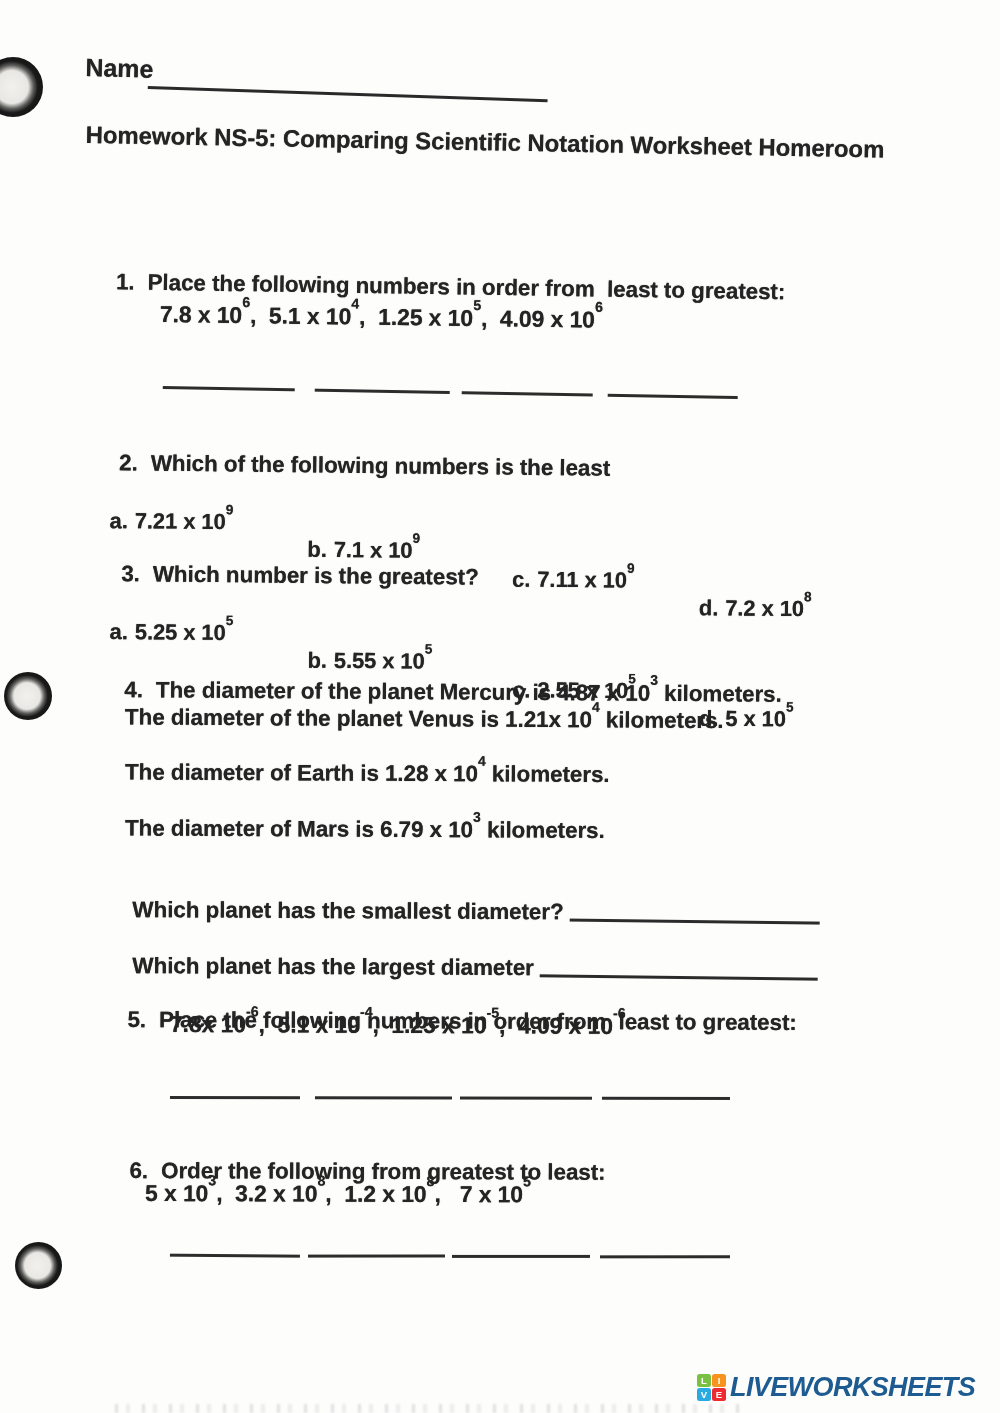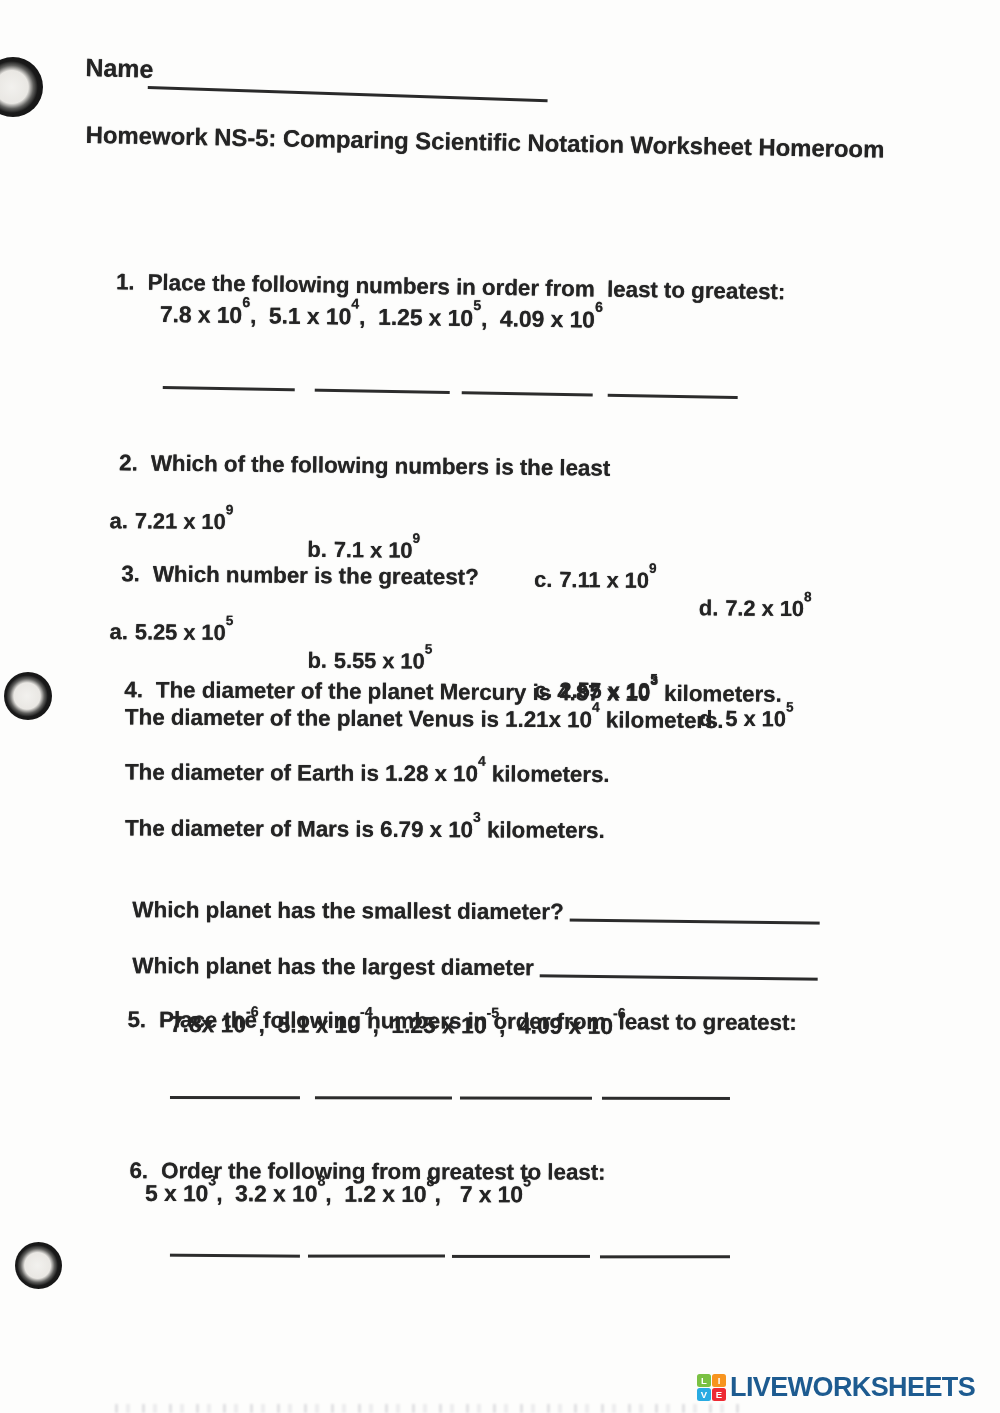--- a/index.html
+++ b/index.html
@@ -41,21 +41,21 @@
   #q6-values{left:145px;top:1179px;transform:rotate(.2deg);}
 
   
   .optrow{left:0;top:0;width:100%;height:30px;font-size:22px;}
   .optrow .opt{position:absolute;white-space:pre;}
   .opt .opt-label{margin-right:7px;}
   #q2-opts{top:479px;transform:rotate(.5deg);transform-origin:95px 0;}
   #q3-opts{top:590px;transform:rotate(.45deg);transform-origin:95px 0;}
   .optrow .opt:nth-child(1){left:110px;}
   .optrow .opt:nth-child(2){left:300px;margin-left:8px;}
-  .optrow .opt:nth-child(3){left:535px;}
+  .optrow .opt:nth-child(3){left:513px;}
   .optrow .opt:nth-child(4){left:700px;}
 
   
   .blankrow{left:0;width:100%;height:16px;}
   .blankrow .blank{position:absolute;height:12px;border-bottom:3.2px solid #2c2c2c;
     filter:blur(0.35px);border-radius:0 0 50%/6px 50%/6px;}
   #q1-blanks{top:374px;transform:rotate(1deg);transform-origin:163px 0;}
   #q1-blanks .blank:nth-child(1){left:163px;width:132px;}
   #q1-blanks .blank:nth-child(2){left:315px;width:135px;}
   #q1-blanks .blank:nth-child(3){left:462px;width:131px;}
@@ -183,16 +183,16 @@
 
   <div class="abs" id="bottom-artifact"></div>
 
   <div class="abs" id="logo">
     <span class="logo-grid">
       <span class="logo-tile" style="background: rgb(122, 193, 67);">L</span>
       <span class="logo-tile" style="background: rgb(247, 148, 30);">I</span>
       <span class="logo-tile" style="background: rgb(41, 171, 226);">V</span>
       <span class="logo-tile" style="background: rgb(238, 42, 51);">E</span>
     </span>
-    <span class="brand-text" style="color: rgb(29, 91, 144);">LIVEWORKSHEETS</span>
+    <span class="brand-text" style="color: rgb(29, 91, 144); font-style: italic;">LIVEWORKSHEETS</span>
   </div>
 
 </div>
 
 </body></html>

